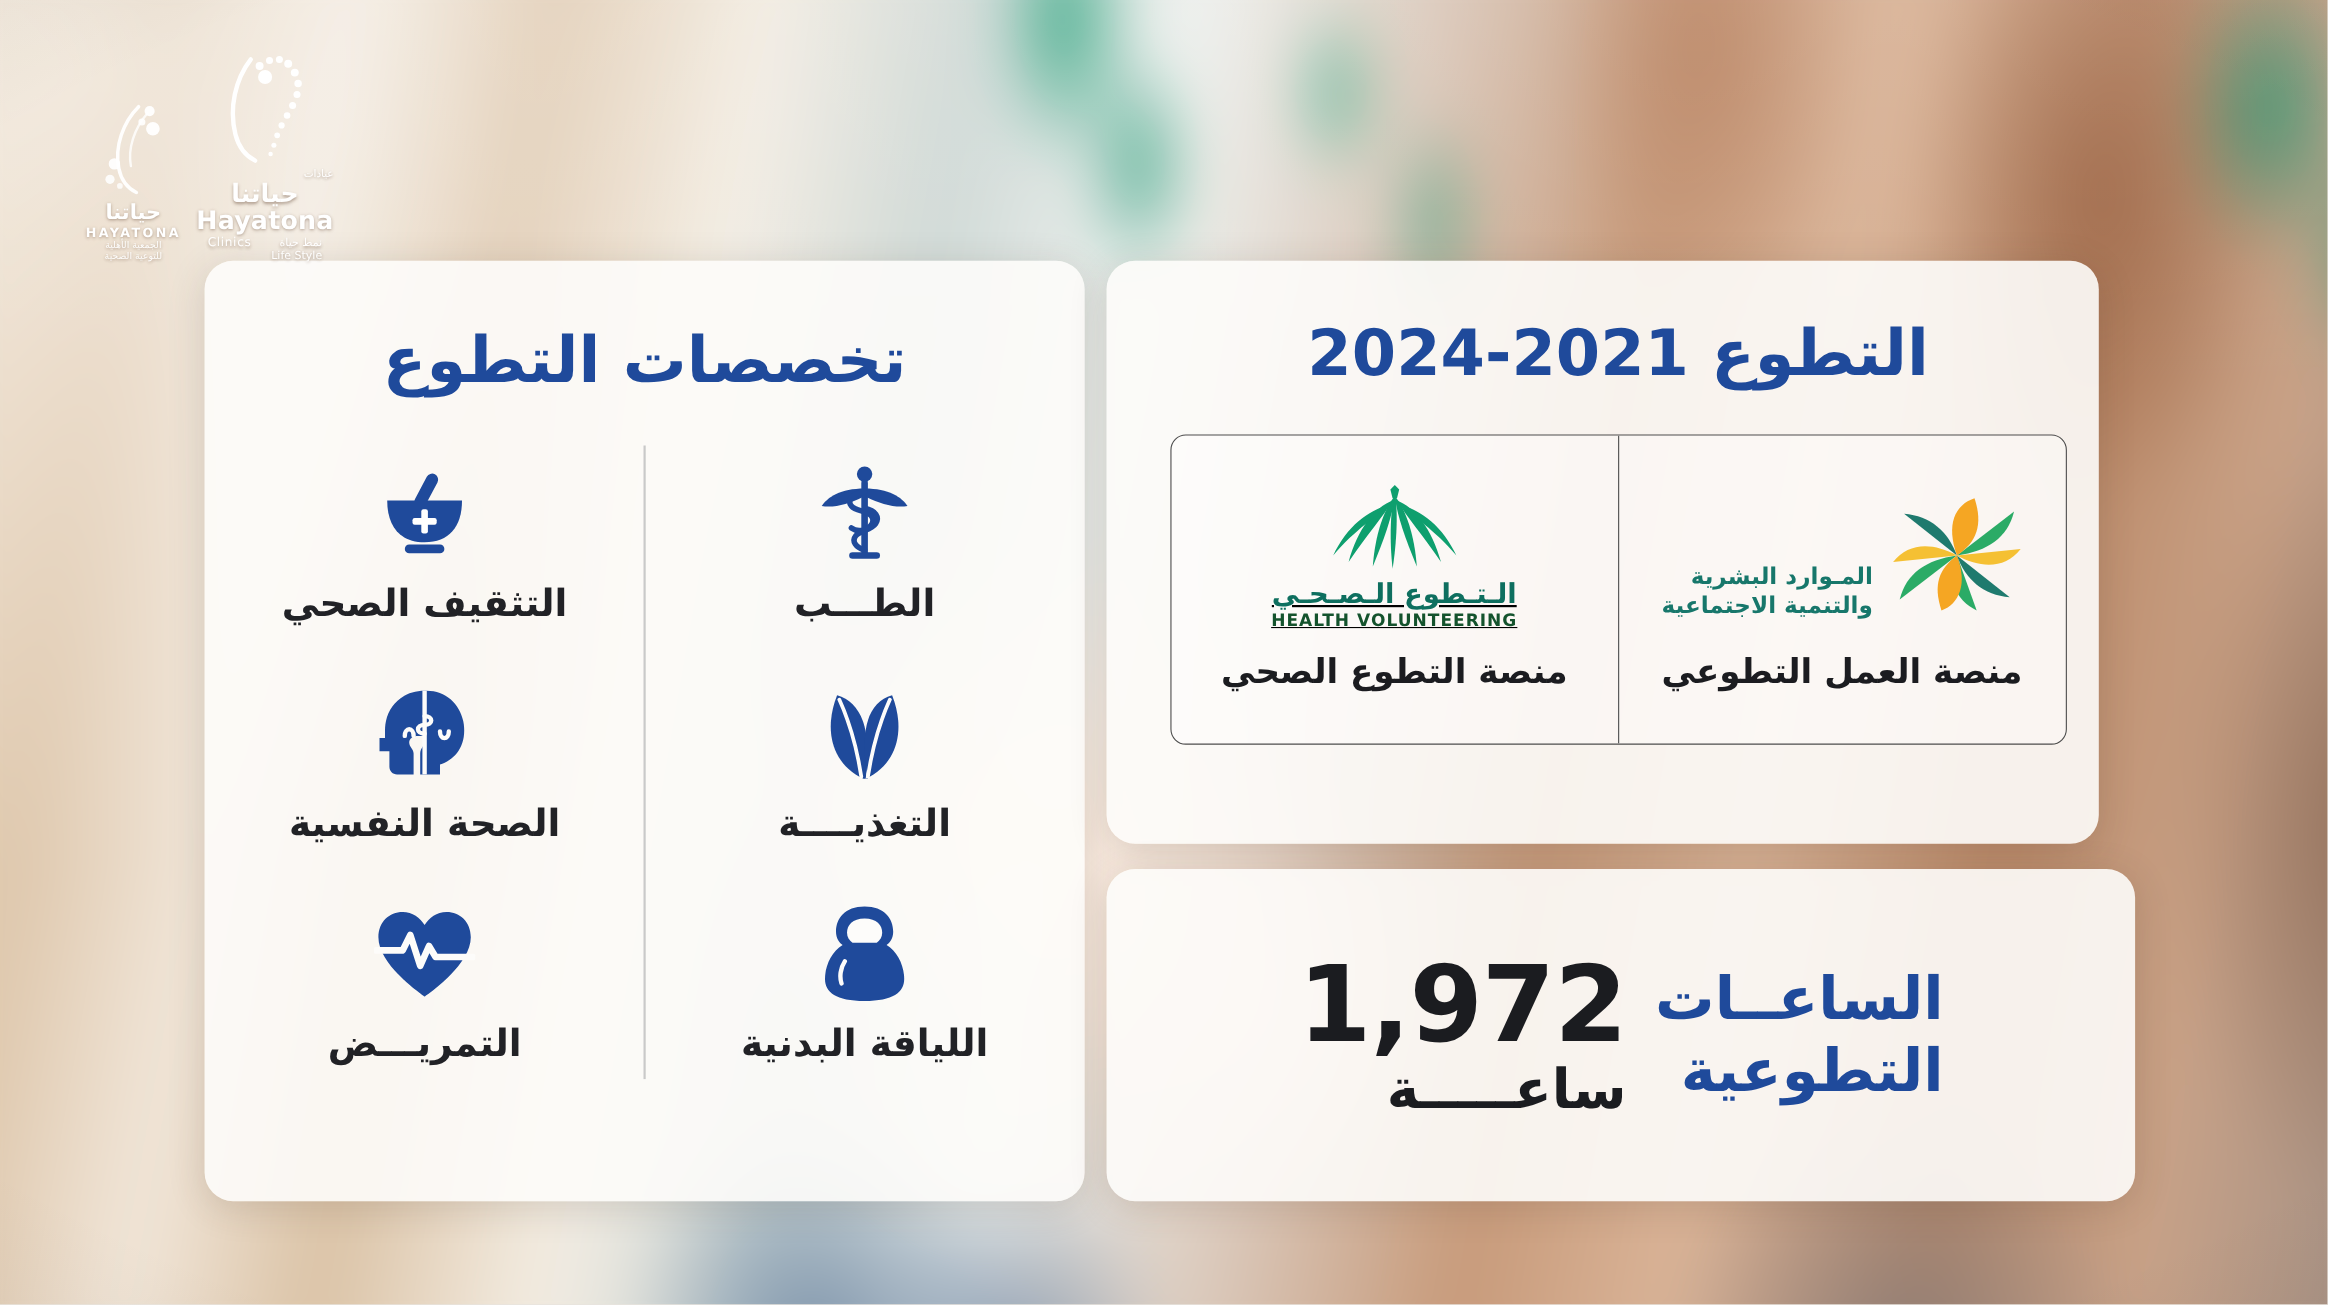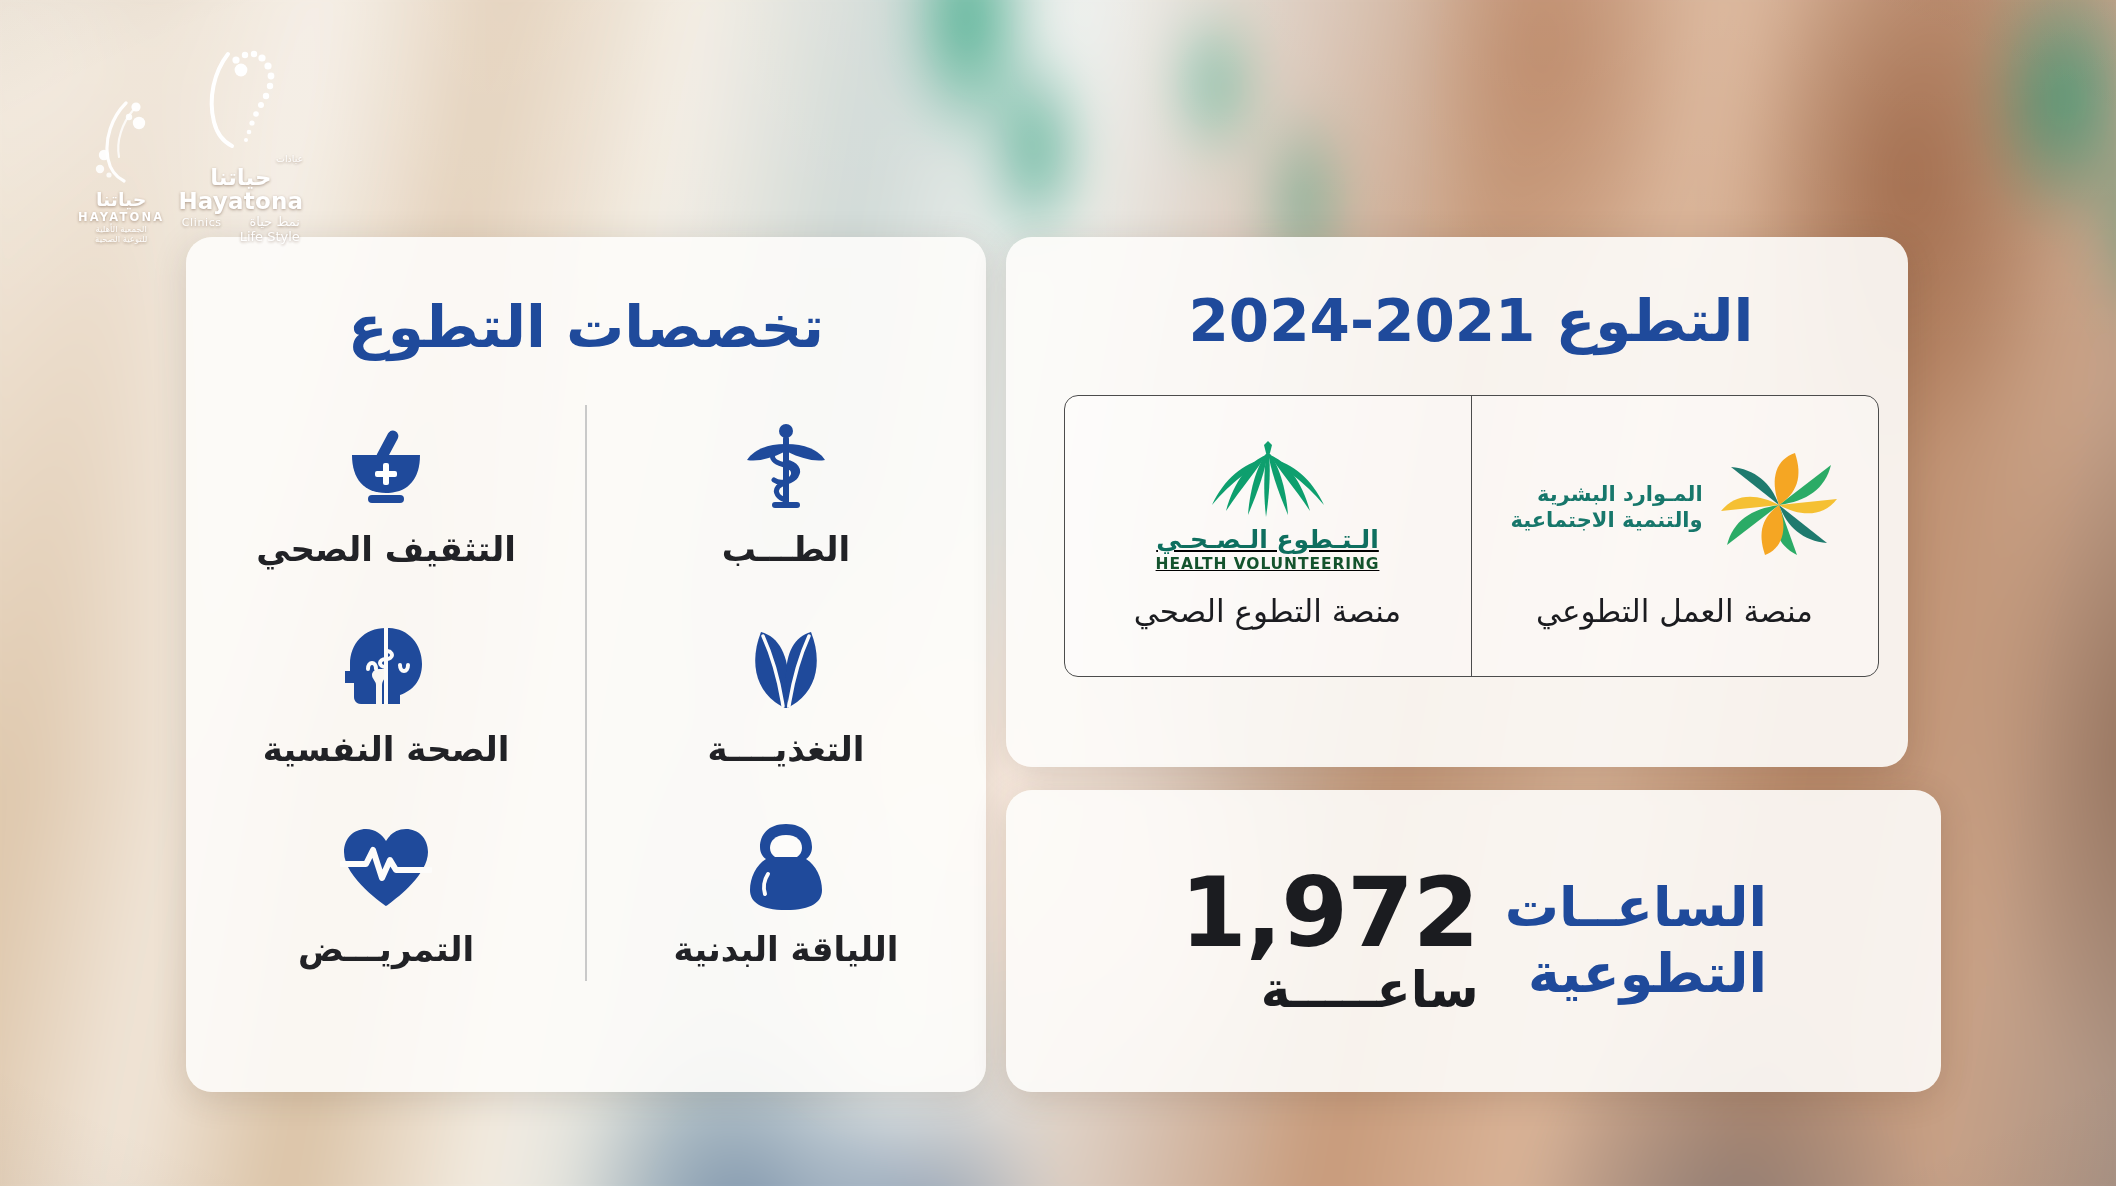--- a/index.html
+++ b/index.html
@@ -69,21 +69,21 @@
   .logo-a .lg-ar{ font-size:19px; letter-spacing:3px; font-weight:600; margin-top:2px; }
   .logo-a .lg-en{ font-size:11.5px; letter-spacing:2.2px; font-weight:700; }
   .logo-a .lg-t1{ font-size:8.5px; letter-spacing:.4px; opacity:.92; margin-top:1px; }
   .logo-a .lg-t2{ font-size:8.5px; letter-spacing:.4px; opacity:.92; }
 
   .logo-b .lg-top{ font-size:9.5px; letter-spacing:1.2px; opacity:.95; }
   .logo-b .lg-ar{ font-size:23px; letter-spacing:3px; font-weight:700; margin-top:-1px; }
   .logo-b .lg-en{ font-size:23px; font-weight:700; letter-spacing:.2px; margin-top:-2px; }
   .logo-b .lg-row{ display:flex; align-items:baseline; gap:18px; justify-content:center; width:100%; }
   .logo-b .lg-cl{ font-size:11px; letter-spacing:.6px; opacity:.95; }
-  .logo-b .lg-tag{ font-size:13px; line-height:1.15; text-align:right; opacity:.95; }
+  .logo-b .lg-tag{ font-size:10px; line-height:1.15; text-align:right; opacity:.95; }
 
   
   .card{
     position:absolute; z-index:5;
     border-radius:26px;
     background:rgba(253,252,250,.90);
     box-shadow:0 6px 34px rgba(70,50,40,.16);
     backdrop-filter:blur(2px);
   }
   #card-specialties{ left:186px;  top:237px;  width:800px;  height:855px; }
@@ -133,30 +133,30 @@
     display:flex; direction:rtl;
     overflow:hidden;
   }
   .plat{
     flex:1; display:flex; flex-direction:column;
     align-items:center; justify-content:center; gap:22px;
     padding:16px 10px;
   }
   .plat + .plat{ border-right:1.6px solid #4c4c4c; }
   .plat-cap{
-    font-size:31px; font-weight:400; color:#1b1c20;
+    font-size:31px; font-weight:700; color:#1b1c20;
     direction:rtl; white-space:nowrap;
   }
   .plat-logo{ height:128px; display:flex; align-items:center; justify-content:center; }
 
   .hv-wrap{ display:flex; flex-direction:column; align-items:center;text-decoration:underline; }
   .hv-ar{ font-size:25px; font-weight:700; color:#0e6f5f; letter-spacing:2px; direction:rtl; margin-top:2px; }
   .hv-en{ font-size:15.5px; font-weight:800; color:#14532d; letter-spacing:.9px; margin-top:1px; }
 
-  .mhr-wrap{ display:flex; align-items:center; gap:16px; direction:rtl; }
+  .mhr-wrap{ display:flex; align-items:flex-end; gap:16px; direction:rtl; }
   .mhr-txt{ direction:rtl; text-align:right; color:#17776b; font-weight:700; line-height:1.25; }
   .mhr-txt div{ font-size:21px; letter-spacing:.2px; white-space:nowrap; }
 
   
   .hours{
     height:100%; display:flex; direction:rtl;
     align-items:center; justify-content:center; gap:26px;
     padding:0 58px;
   }
   .hours-label{

